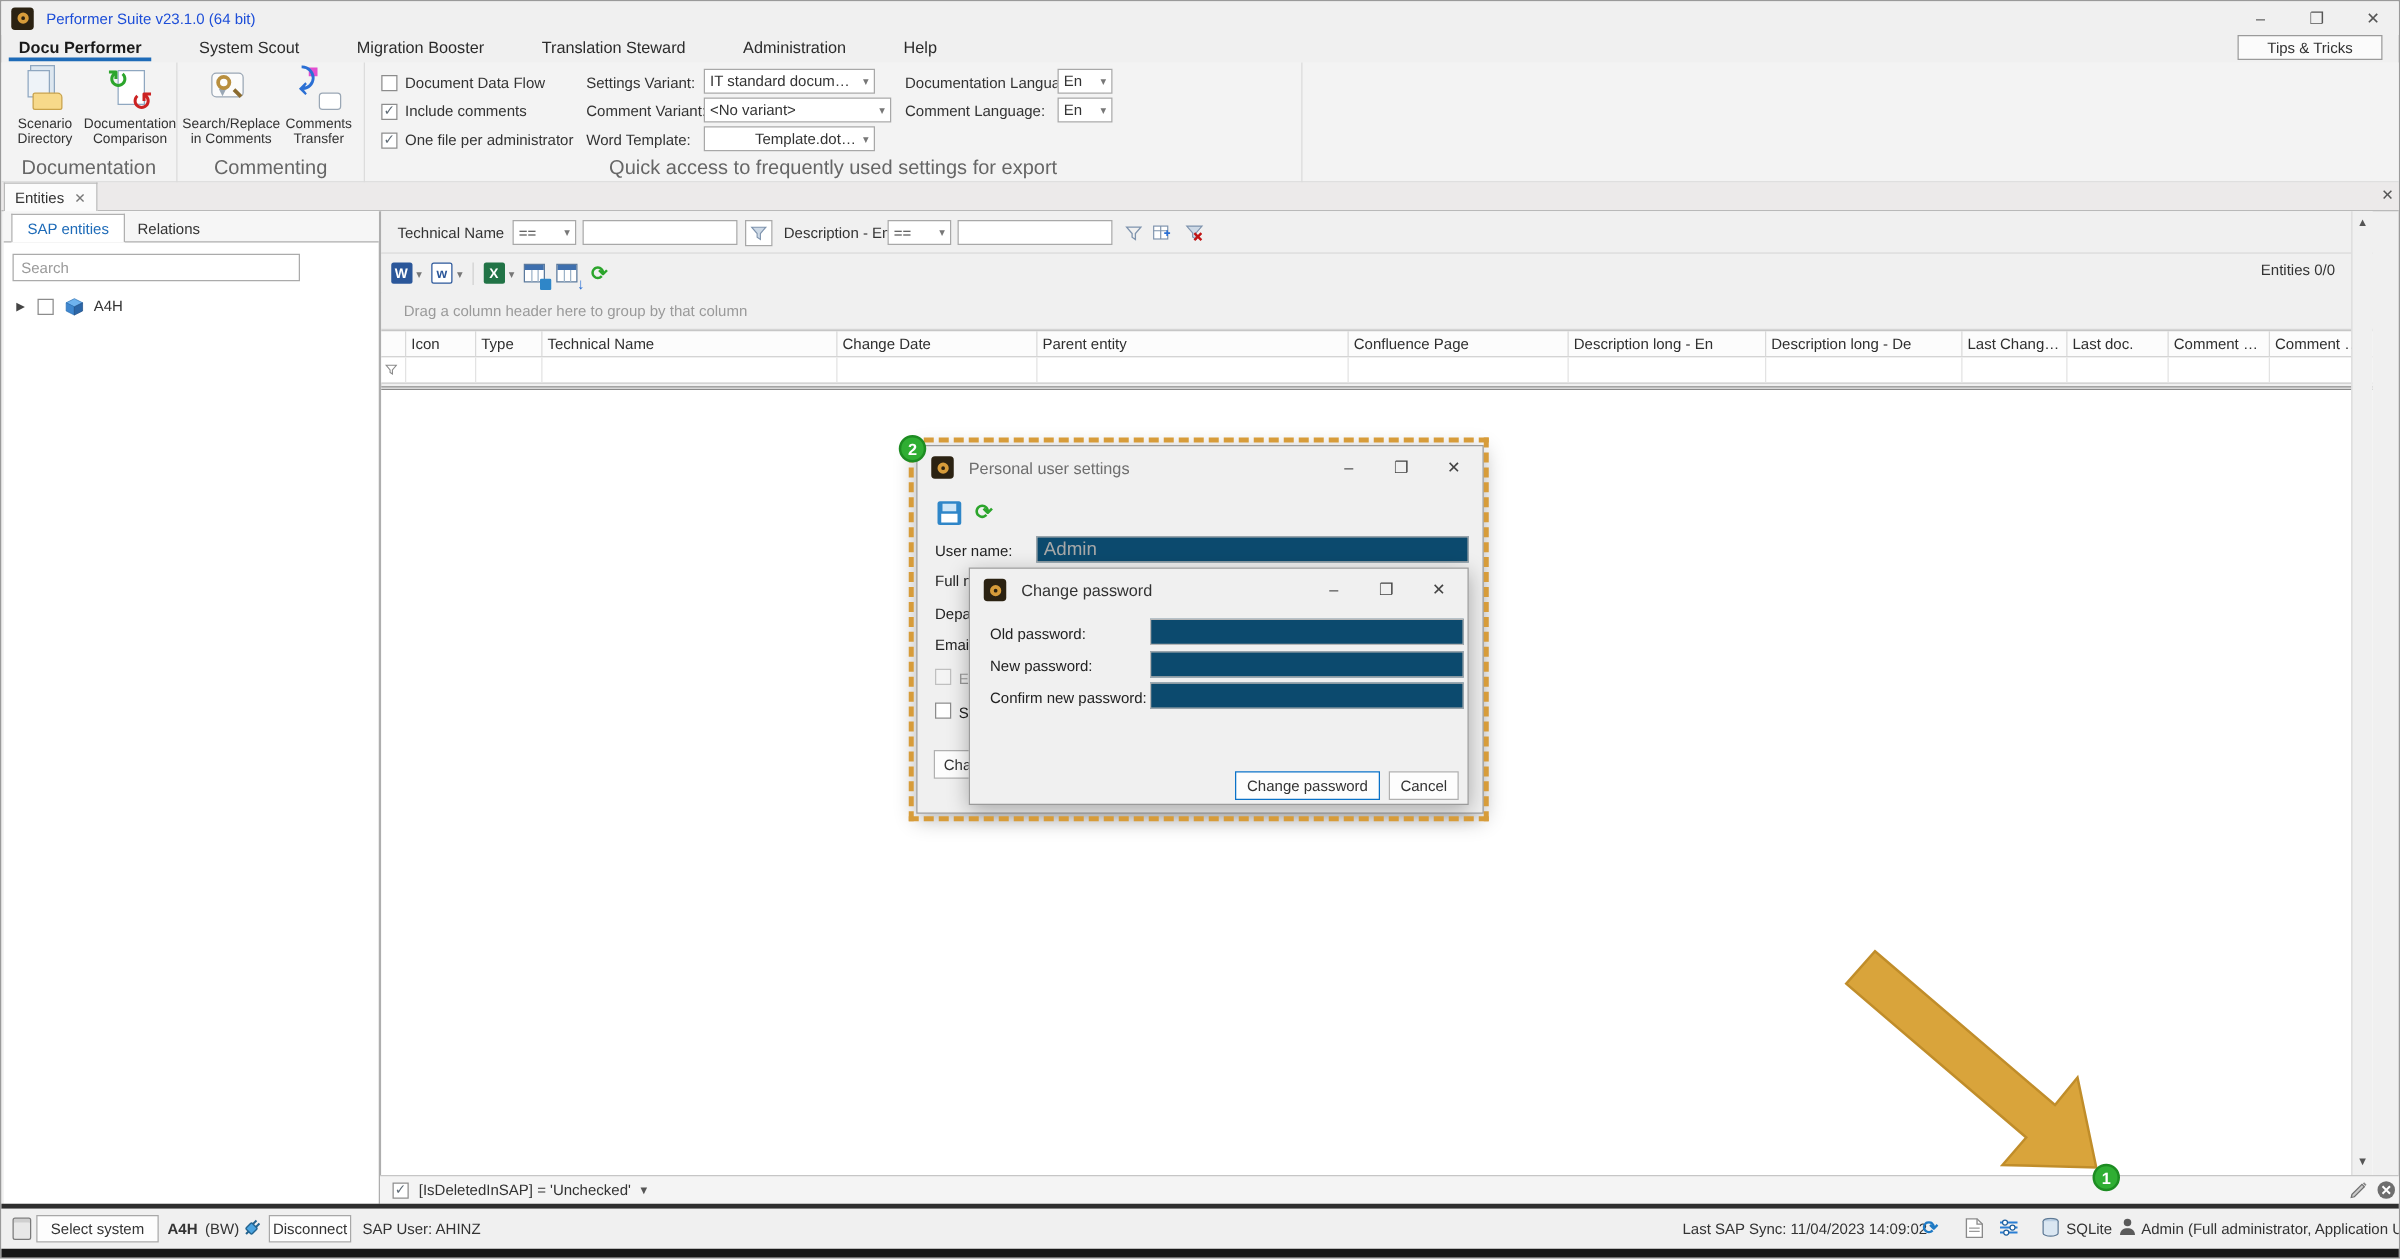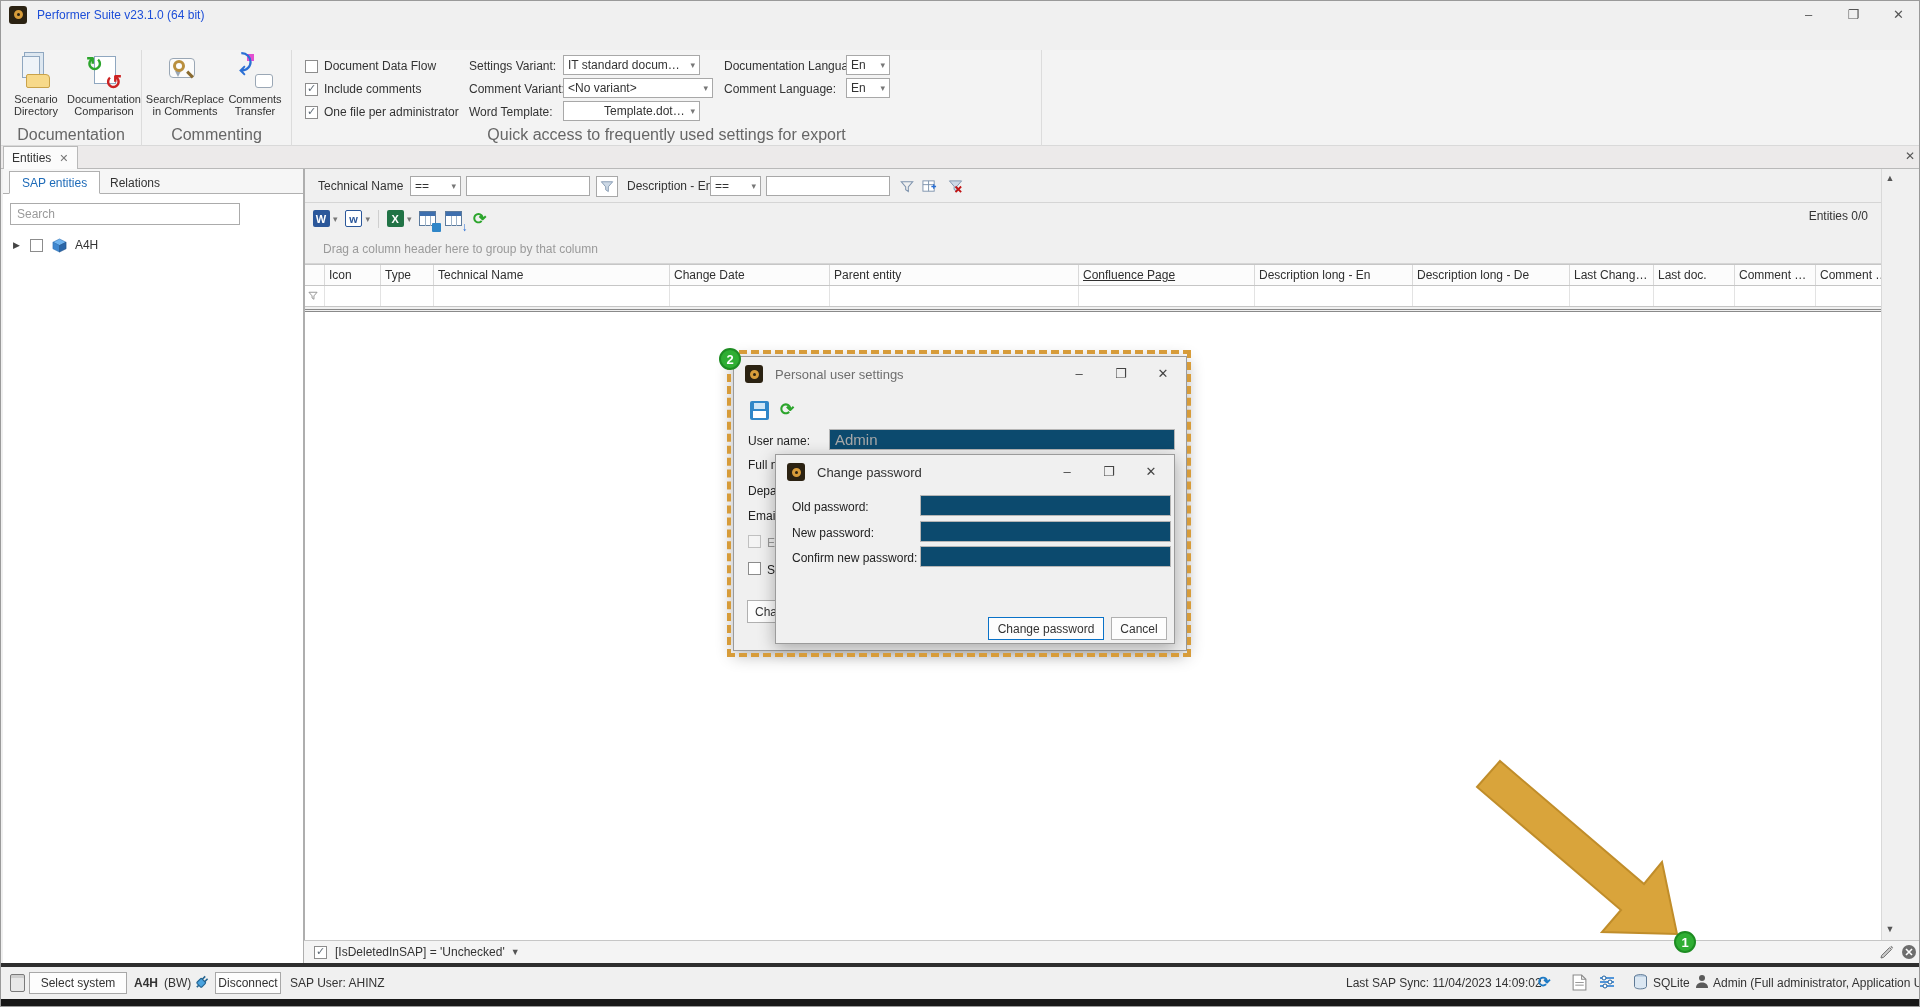--- a/index.html
+++ b/index.html
@@ -156,20 +156,30 @@
         <i></i>
       </span>
     <span class="titlebar-text">Performer Suite v23.1.0 (64 bit)</span>
     <div class="wincontrols">
       <span>–</span>
       <span>❐</span>
       <span>✕</span>
     </div>
   </div>
 
+  <div class="menubar">
+    <div style="width:0px"></div>
+    <div class="menutab active">Docu Performer</div>
+    <div class="menutab">System Scout</div>
+    <div class="menutab">Migration Booster</div>
+    <div class="menutab">Translation Steward</div>
+    <div class="menutab">Administration</div>
+    <div class="menutab">Help</div>
+    <div class="tipsbtn">Tips &amp; Tricks</div>
+  </div>
 
   <div class="ribbon">
 
     <div class="rgroup" style="left:0;width:141px;">
       <div class="rbtn" style="left:2px;">
         <div class="ric">
           <div class="ic-pages"></div>
             <div class="ic-folder"></div>
         </div>
         <div class="rlabel">Scenario Directory</div>
@@ -351,21 +361,21 @@
       <span>Drag a column header here to group by that column</span>
     </div>
 
     <div class="gheader">
       <div class="gh" style="width:20px;"></div>
       <div class="gh" style="width:56px;">Icon</div>
       <div class="gh" style="width:53px;">Type</div>
       <div class="gh" style="width:236px;">Technical Name</div>
       <div class="gh" style="width:160px;">Change Date</div>
       <div class="gh" style="width:249px;">Parent entity</div>
-      <div class="gh" style="width:176px;text-decoration:underline;">Confluence Page</div>
+      <div class="gh" style="width:176px;">Confluence Page</div>
       <div class="gh" style="width:158px;">Description long - En</div>
       <div class="gh" style="width:157px;">Description long - De</div>
       <div class="gh" style="width:84px;">Last Change...</div>
       <div class="gh" style="width:81px;">Last doc.</div>
       <div class="gh" style="width:81px;">Comment Co...</div>
       <div class="gh" style="width:77px;">Comment St...</div>
     </div>
 
     <div class="gfiltercells">
       <div class="gc" style="width:20px;">

